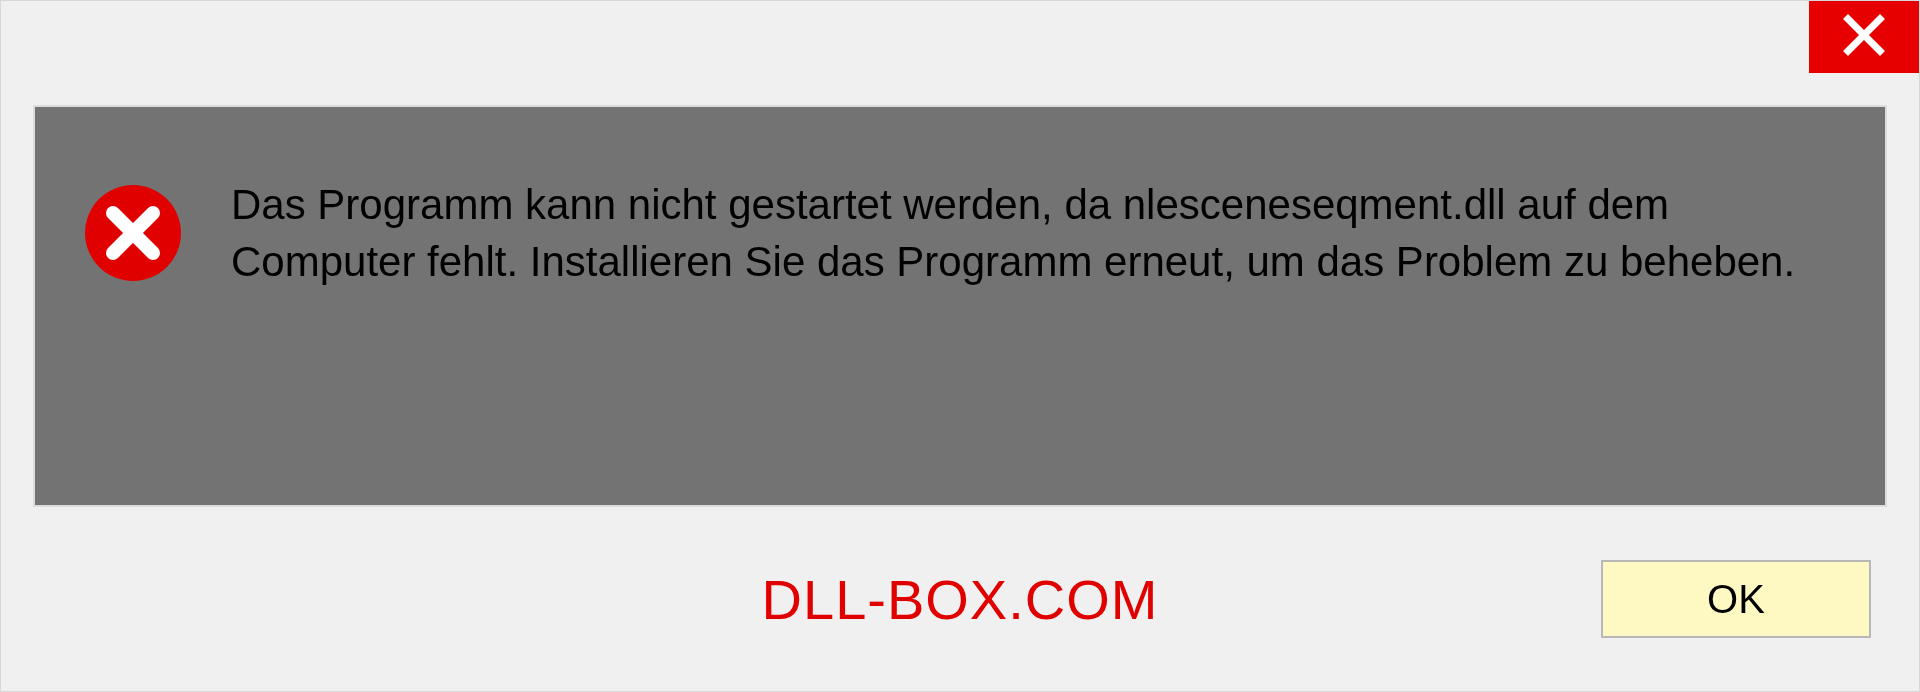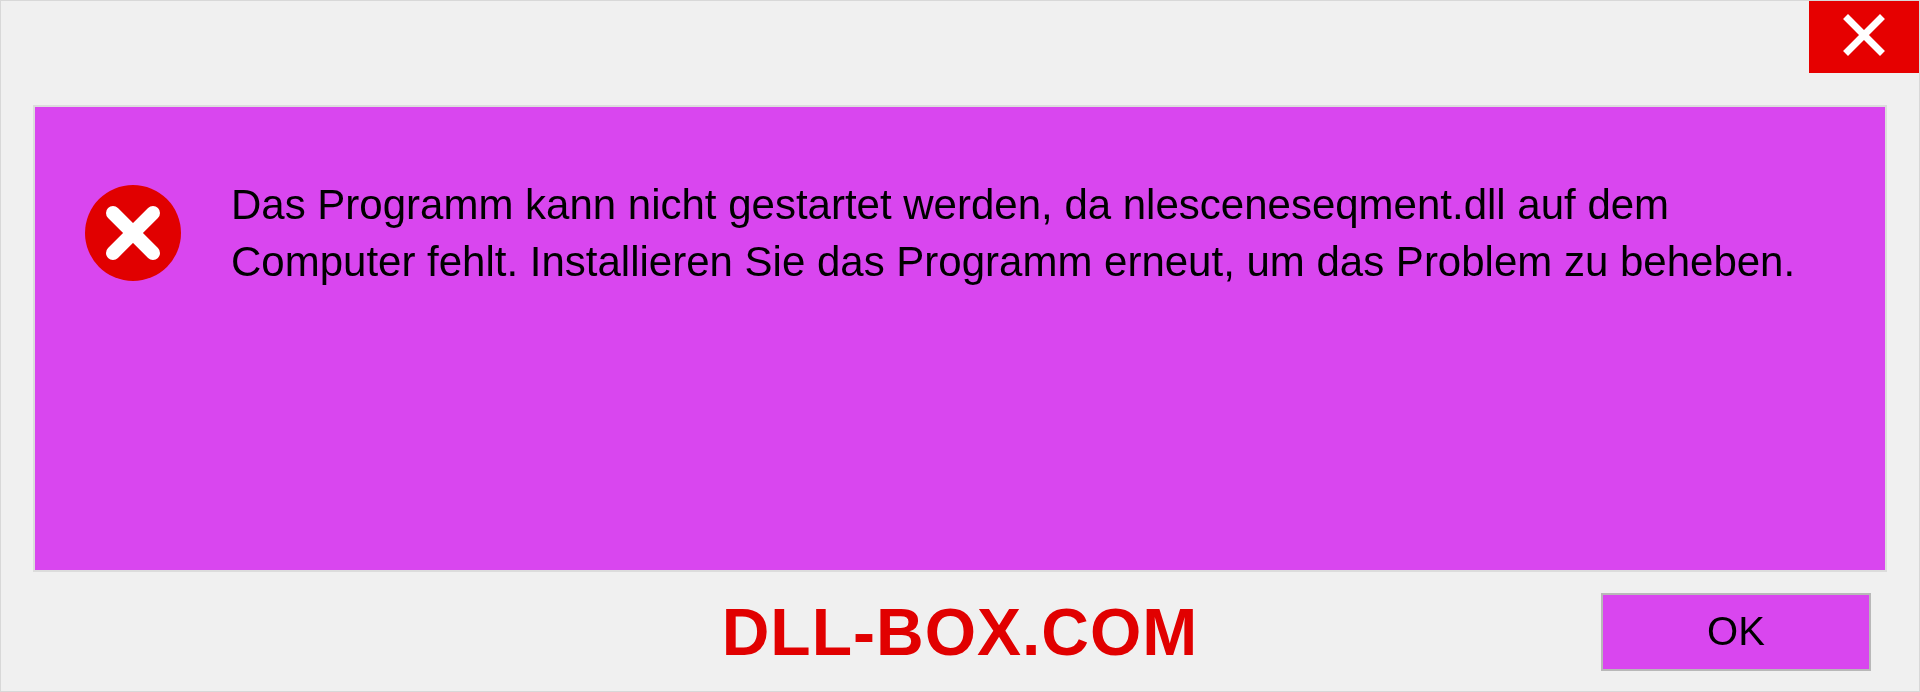--- a/index.html
+++ b/index.html
@@ -47,28 +47,28 @@
       align-items: center;
       justify-content: center;
       cursor: pointer;
     }
     .close-button svg {
       width: 44px;
       height: 44px;
     }
     .content-panel {
       margin: 14px 32px 0 32px;
-      background: #d946ef;
+      background: #737373;
       border: 2px solid #dcdcdc;
       padding: 70px 48px 80px 48px;
       display: flex;
       align-items: flex-start;
       gap: 48px;
       flex: 0 0 auto;
-      height: 467px;
+      height: 402px;
     }
     .error-icon {
       flex: 0 0 auto;
       width: 100px;
       height: 100px;
       margin-top: 6px;
     }
     .error-icon svg {
       width: 100%;
       height: 100%;
@@ -84,30 +84,30 @@
       display: flex;
       align-items: center;
       justify-content: flex-end;
       padding: 0 48px 0 0;
       position: relative;
     }
     .watermark {
       position: absolute;
       left: 50%;
       transform: translateX(-50%);
-      font-size: 66px;
-      font-weight: 700;
+      font-size: 56px;
+      font-weight: 400;
       color: #e10000;
       letter-spacing: 1px;
       font-family: Arial, sans-serif;
     }
     .ok-button {
       width: 270px;
       height: 78px;
-      background: #d946ef;
+      background: #fef9c3;
       border: 2px solid #b8b8b8;
       font-size: 40px;
       color: #000;
       display: flex;
       align-items: center;
       justify-content: center;
       cursor: pointer;
       font-family: inherit;
     }
   </style>

